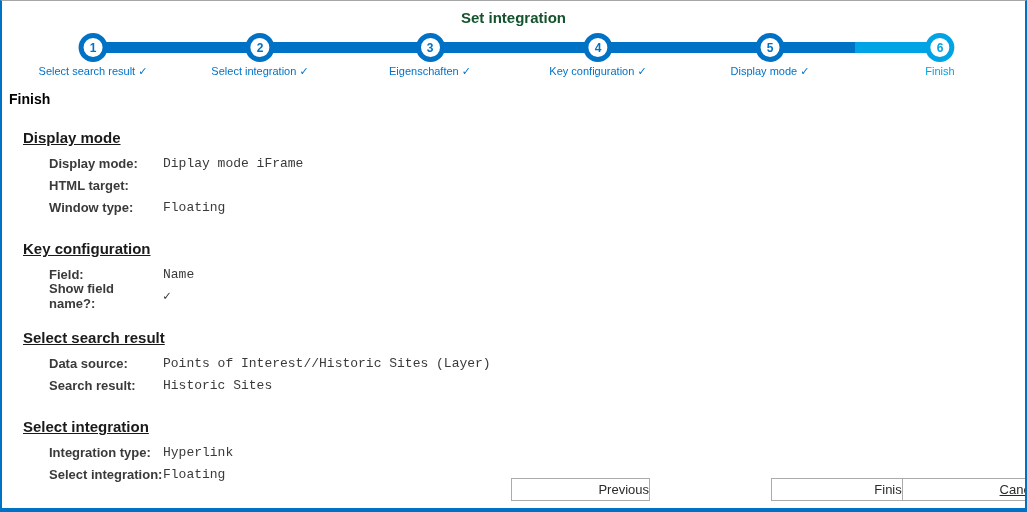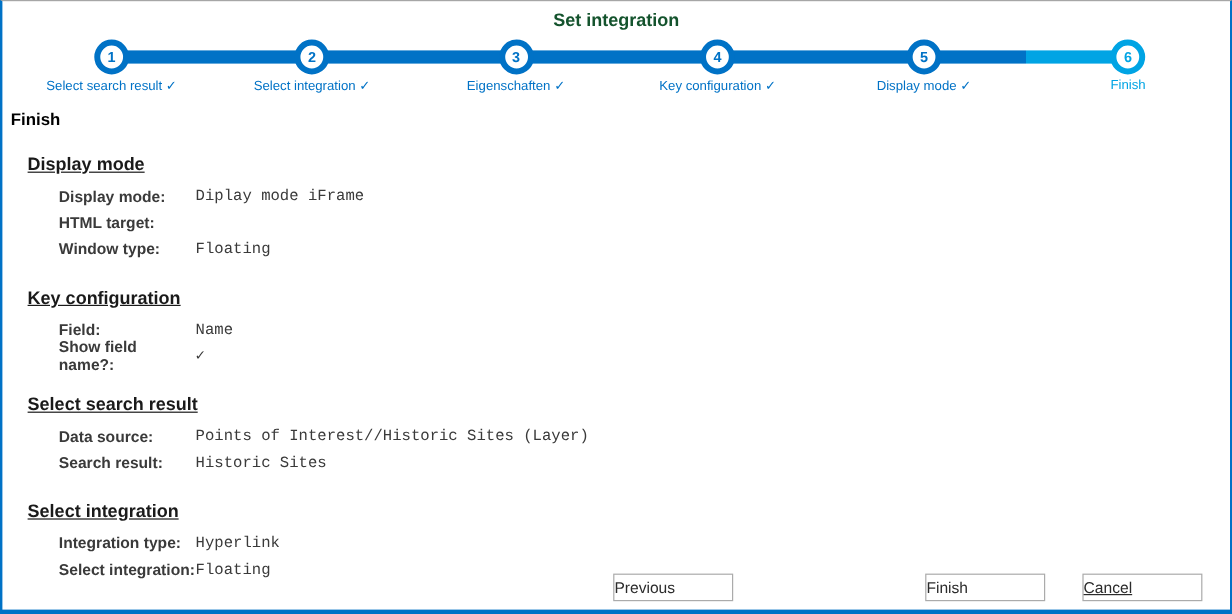--- a/index.html
+++ b/index.html
@@ -108,29 +108,29 @@
   .row-label {
     width: 114px;
     font-weight: bold;
     flex: none;
   }
   .row-value { color: var(--text-body); font-family: Liberation Mono, monospace; }
 
   
   .btn {
     position: absolute;
-    width: 100px;
+    width: 139px;
     height: 23px;
     bottom: 7px;
     background: #fff;
     border: 1px solid var(--btn-border);
     font-family: "Liberation Sans", sans-serif;
     font-size: 13px;
     color: #2b2b2b;
-    text-align: left;
+    text-align: right;
     cursor: pointer;
   }
   .btn-previous { left: 509px; }
   .btn-finish   { left: 769px; }
   .btn-cancel   { left: 900px; text-decoration: underline; }
 </style>
 </head>
 <body>
 
 <div class="window">

